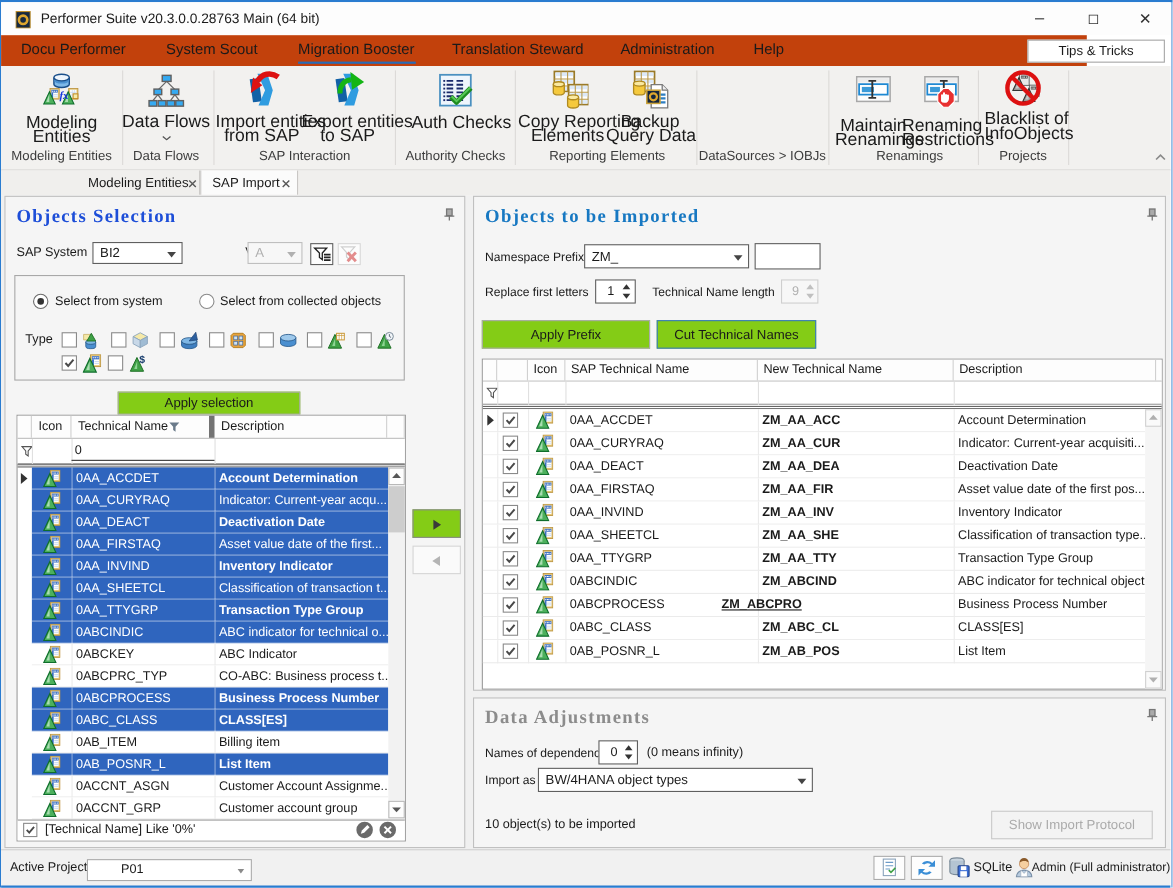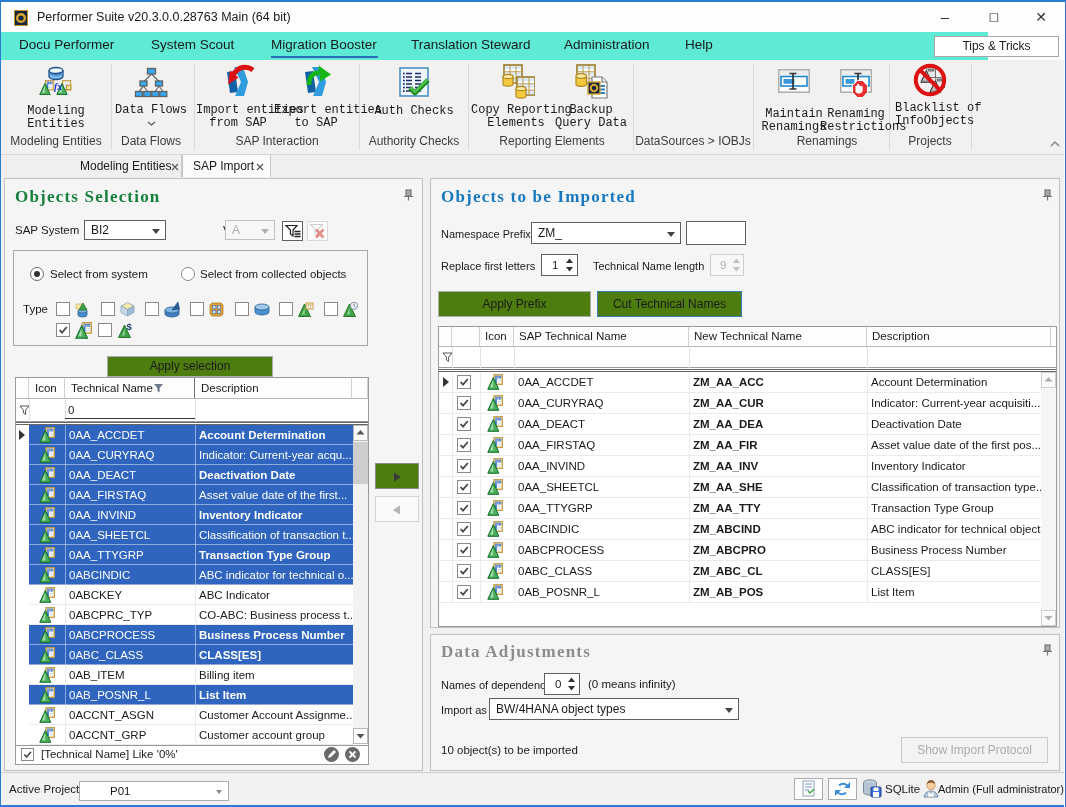--- a/index.html
+++ b/index.html
@@ -5,39 +5,39 @@
 body{width:1066px;height:807px;position:relative;overflow:hidden;
  font-family:"Liberation Sans",sans-serif;font-size:11.5px;color:#1a1a1a;background:#fff;}
 .abs{position:absolute;}
 #win{position:absolute;left:0;top:0;width:1066px;height:807px;
  border-left:1px solid #2a7cd0;border-right:1px solid #2a7cd0;border-top:2px solid #2a7cd0;box-sizing:border-box;background:#fff;}
 
 .titlebar{position:absolute;left:0;top:0;width:1063px;height:30px;background:#fdfdfd;}
 .apptitle{position:absolute;left:36px;top:0;height:30px;line-height:30px;font-size:12.5px;color:#1a1a1a;}
 .winbtn{position:absolute;top:0;width:36px;height:30px;text-align:center;line-height:30px;color:#333;font-size:14px;}
 
-.menubar{position:absolute;left:0;top:30px;width:987px;height:28px;background:#5eead4;}
+.menubar{position:absolute;left:0;top:30px;width:987px;height:28px;background:#c2410c;}
 .mitem{position:absolute;top:0;height:26px;line-height:26px;font-size:13.5px;color:#1a1a1a;}
 
 .ribbon{position:absolute;left:0;top:58px;width:1063px;height:95px;background:#f2f1ef;border-bottom:1px solid #d8d6d4;box-sizing:border-box;}
 .rsep{position:absolute;top:4px;width:1px;height:86px;background:#dcdad8;}
 .rbtn{position:absolute;top:3px;text-align:center;}
-.rlabel{font-size:12px;color:#1a1a1a;line-height:12.5px;margin-top:3px;white-space:nowrap;font-family:Liberation Mono, monospace;}
+.rlabel{font-size:16px;color:#1a1a1a;line-height:12.5px;margin-top:3px;white-space:nowrap;}
 .glabel{position:absolute;top:74px;text-align:center;font-size:12px;color:#3c3c3c;width:160px;}
 
 .tabstrip{position:absolute;left:0;top:153px;width:1063px;height:23px;background:#f0efed;}
 .tab{position:absolute;top:0;height:22px;background:#f0efed;border-right:1px solid #c9c7c5;line-height:22px;font-size:12px;color:#1a1a1a;white-space:nowrap;overflow:hidden;}
 
 .mainarea{position:absolute;left:0;top:176px;width:1063px;height:594px;background:#f0f0f0;}
 .panel{position:absolute;background:#f5f5f5;border:1px solid #c0c0c0;box-sizing:border-box;}
 .ptitle{font-family:"Liberation Serif",serif;font-weight:bold;font-size:17px;letter-spacing:1.2px;white-space:nowrap;}
 .combo{position:absolute;background:#fff;border:1px solid #5f5f5f;box-sizing:border-box;}
 .combo .txt{position:absolute;left:6px;top:0;line-height:17px;font-size:12px;}
 .darr{position:absolute;right:5px;top:7px;width:0;height:0;border-left:4px solid transparent;border-right:4px solid transparent;border-top:5px solid #444;}
-.btn{position:absolute;background:#4d7c0f;border:1px solid #ababab;box-sizing:border-box;text-align:center;font-size:12px;color:#1a1a1a;}
+.btn{position:absolute;background:#84cc16;border:1px solid #ababab;box-sizing:border-box;text-align:center;font-size:12px;color:#1a1a1a;}
 
 .statusbar{position:absolute;left:0;top:770px;width:1063px;height:34px;background:#f1f1f1;border-top:1px solid #cfcfcf;box-sizing:border-box;}
 .bluebottom{position:absolute;left:0;top:803px;width:1063px;height:4px;background:#2a7cd0;}
 </style></head>
 <body>
 <svg width="0" height="0" style="position:absolute">
 <defs>
 <g id="ioicon">
  <rect x="6.8" y="0.4" width="8.8" height="10.2" fill="#e6c778" stroke="#bb9440" stroke-width="0.8"></rect>
  <rect x="8.1" y="1.7" width="6.2" height="7.6" fill="#fff"></rect>
@@ -266,21 +266,21 @@
   <div class="tab" style="left:72px;width:109px;padding-left:7px;box-sizing:border-box;">Modeling Entities<svg width="8" height="8" viewBox="0 0 8 8" style="position:absolute;top:8px;left:98px;">
           <path d="M1 1 L7 7 M7 1 L1 7" stroke="#5a5a5a" stroke-width="1.3"></path>
         </svg></div>
   <div class="tab" style="left:181px;width:89px;padding-left:10px;box-sizing:border-box;background:#fbfbfb;border-left:1px solid #c9c7c5;">SAP Import<svg width="8" height="8" viewBox="0 0 8 8" style="position:absolute;top:8px;left:73px;">
           <path d="M1 1 L7 7 M7 1 L1 7" stroke="#5a5a5a" stroke-width="1.3"></path>
         </svg></div>
  </div>
  <div class="mainarea" id="mainarea">
 
   <div class="panel" style="left:3px;top:0px;width:419px;height:593px;"></div>
-  <div class="ptitle abs" style="left:14px;top:9px;color:#15803d;">Objects Selection</div>
+  <div class="ptitle abs" style="left:14px;top:9px;color:#1d4ed8;">Objects Selection</div>
   <svg class="abs" style="left:402px;top:11px;" width="11" height="12">
         <g stroke="#777" stroke-width="1.2" fill="none">
           <rect x="3" y="1" width="5" height="6" fill="#aaa" stroke="#777"></rect>
           <path d="M1 7.5 h9 M5.5 8 v3.5"></path>
         </g>
       </svg>
   <div class="abs" style="left:14px;top:46px;">SAP System</div>
   <div class="combo" style="left:83px;top:42px;width:82px;height:20px;">
         <span class="txt" style="line-height:18px;">BI2</span>
         <span class="darr" style="top:8px;"></span>
@@ -372,21 +372,21 @@
         <path d="M5 13.5 L7.7 6.5 L7.7 13.5 Z" fill="#8fd495"></path>
         <text x="9.5" y="8" font-size="9.5" font-weight="bold" fill="#1a3f6f" font-family="Liberation Sans,sans-serif">$</text>
       </svg>
 
   <div class="btn" style="left:106px;top:178px;width:166px;height:21px;line-height:19px;">Apply selection</div>
 
   <div class="abs" style="left:14px;top:199px;width:354px;height:388px;background:#fff;border:1px solid #9a9a9a;box-sizing:border-box;"></div>
 <div class="abs" style="left:15px;top:200px;width:352px;height:21px;background:#fdfdfd;border-bottom:1px solid #b8b8b8;box-sizing:border-box;"></div>
 <div class="abs" style="left:15px;top:200px;width:13px;height:20px;border-right:1px solid #d0d0d0;box-sizing:border-box;line-height:20px;padding-left:6px;color:#1a1a1a;"></div>
 <div class="abs" style="left:28px;top:200px;width:36px;height:20px;border-right:1px solid #d0d0d0;box-sizing:border-box;line-height:20px;padding-left:6px;color:#1a1a1a;">Icon</div>
-<div class="abs" style="left:64px;top:200px;width:130px;height:20px;border-right:1px solid #737373;box-sizing:border-box;line-height:20px;padding-left:6px;color:#1a1a1a;">Technical Name</div>
+<div class="abs" style="left:64px;top:200px;width:130px;height:20px;border-right:5px solid #737373;box-sizing:border-box;line-height:20px;padding-left:6px;color:#1a1a1a;">Technical Name</div>
 <div class="abs" style="left:194px;top:200px;width:157px;height:20px;border-right:1px solid #d0d0d0;box-sizing:border-box;line-height:20px;padding-left:6px;color:#1a1a1a;">Description</div>
 <div class="abs" style="left:351px;top:200px;width:16px;height:20px;border-right:1px solid #d0d0d0;box-sizing:border-box;line-height:20px;padding-left:6px;color:#1a1a1a;"></div>
 <svg class="abs" style="left:152px;top:205px" width="11" height="11" viewBox="0 0 11 11">
         <path d="M1 1 h9 l-3.4 4 v4.5 l-2.2 -1.5 v-3 Z" fill="#6a7a8a"></path>
       </svg>
 <div class="abs" style="left:15px;top:221px;width:352px;height:23px;background:#fff;border-bottom:1px solid #9a9a9a;box-sizing:border-box;"></div>
 <svg class="abs" style="left:18px;top:227px" width="11" height="11" viewBox="0 0 11 11">
         <path d="M1 1 h9 l-3.4 4 v4.5 l-2.2 -1.5 v-3 Z" fill="none" stroke="#555" stroke-width="1"></path>
       </svg>
 <div class="abs" style="left:28px;top:221px;width:1px;height:23px;background:#e0e0e0;"></div>
@@ -758,21 +758,21 @@
 <div class="abs" style="left:866px;top:362px;width:1px;height:21px;background:#ebebeb;"></div>
 <div class="abs" style="left:456px;top:365px;width:14px;height:14px;background:#fff;border:1px solid #8a8a8a;box-sizing:border-box;">
         <svg width="12" height="12" viewBox="0 0 12 12" style="display:block;">
           <path d="M2.5 6 L5 8.7 L9.8 3" stroke="#4a4a4a" stroke-width="1.8" fill="none"></path>
         </svg>
       </div>
 <svg class="abs" style="left:486px;top:364px;" width="16" height="16" viewBox="0 0 16 16">
         <use href="#ioicon"></use>
       </svg>
 <div class="abs" style="left:517px;top:362px;line-height:21px;">0ABCPROCESS</div>
-<div class="abs" style="left:692px;top:362px;line-height:21px;font-weight:bold;">ZM_ABCPRO</div>
+<div class="abs" style="left:655px;top:362px;line-height:21px;font-weight:bold;text-decoration:underline;">ZM_ABCPRO</div>
 <div class="abs" style="left:870px;top:362px;line-height:21px;">Business Process Number</div>
 <div class="abs" style="left:438px;top:383px;width:602px;height:21px;background:#fff;border-bottom:1px solid #ebebeb;box-sizing:border-box;"></div>
 <div class="abs" style="left:451px;top:383px;width:1px;height:21px;background:#ebebeb;"></div>
 <div class="abs" style="left:479px;top:383px;width:1px;height:21px;background:#ebebeb;"></div>
 <div class="abs" style="left:513px;top:383px;width:1px;height:21px;background:#ebebeb;"></div>
 <div class="abs" style="left:688px;top:383px;width:1px;height:21px;background:#ebebeb;"></div>
 <div class="abs" style="left:866px;top:383px;width:1px;height:21px;background:#ebebeb;"></div>
 <div class="abs" style="left:456px;top:386px;width:14px;height:14px;background:#fff;border:1px solid #8a8a8a;box-sizing:border-box;">
         <svg width="12" height="12" viewBox="0 0 12 12" style="display:block;">
           <path d="M2.5 6 L5 8.7 L9.8 3" stroke="#4a4a4a" stroke-width="1.8" fill="none"></path>

